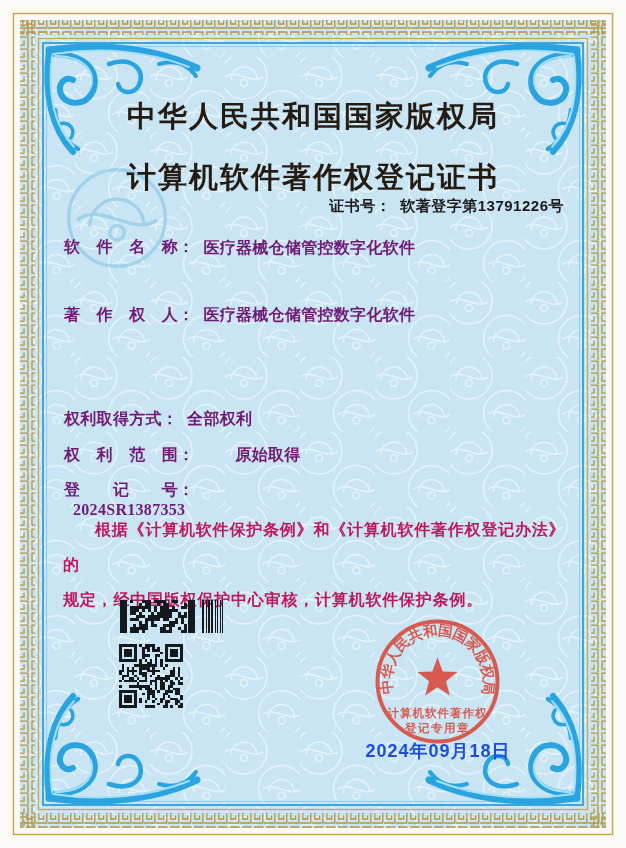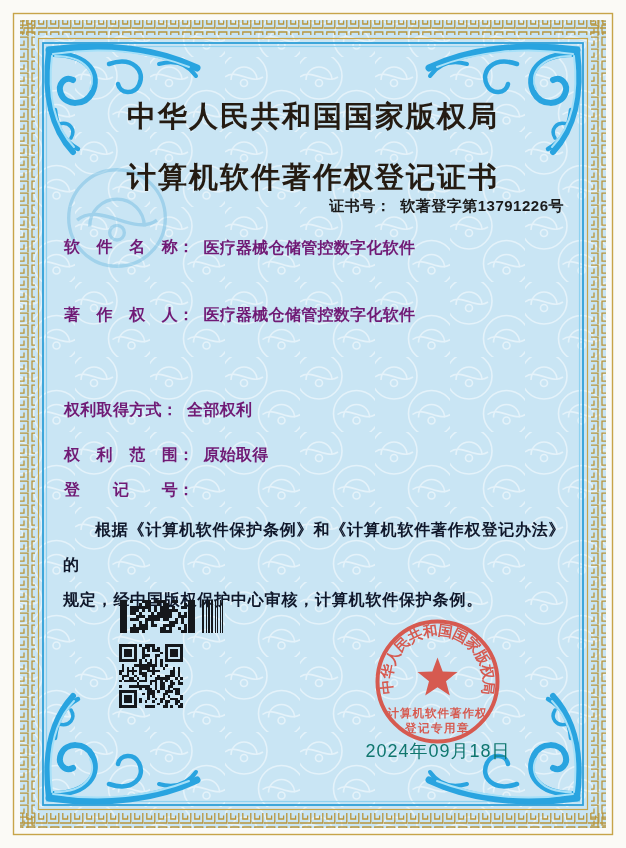--- a/index.html
+++ b/index.html
@@ -20,31 +20,31 @@
     letter-spacing:.5px;white-space:nowrap;
   }
   .certno .val{margin-left:9px;}
   .field-row{left:64px;display:flex;align-items:flex-start;color:#701a75;
     font-size:16px;font-weight:700;letter-spacing:.3px;white-space:nowrap;}
   .field-row .lbl{flex:0 0 auto;}
   .field-row .val{margin-left:9px;font-family:Liberation Serif, serif;}
   .field-row .val .line2{line-height:26px;}
   .field-row .val .line1{line-height:22px;}
   .statement{
-    left:63px;top:512px;width:508px;color:#0f172a;
+    left:63px;top:512px;width:508px;color:#be185d;
     font-size:16px;font-weight:600;line-height:35px;letter-spacing:.8px;
   }
   .statement .indent{text-indent:2em;}
   .barcode-wrap{left:120px;top:600px;width:104px;height:33px;}
   .qr-wrap{left:119px;top:644px;width:64px;height:64px;}
   .seal-wrap{left:362px;top:606px;width:151px;height:151px;opacity:.88;}
   .seal-text{fill:#d8473a;font-weight:700;font-family:"Liberation Sans","DejaVu Sans",sans-serif;}
   .date{
-    left:338px;top:739px;width:200px;text-align:center;color:#0f766e;
-    font-size:18px;font-weight:400;letter-spacing:1px;white-space:nowrap;
+    left:338px;top:739px;width:200px;text-align:center;color:#1d4ed8;
+    font-size:18px;font-weight:700;letter-spacing:1px;white-space:nowrap;
   }
 </style>
 </head>
 <body>
 
 <div class="page">
 
   <svg class="bg-svg" viewBox="0 0 626 848" xmlns="http://www.w3.org/2000/svg">
     <defs>
       <g id="embG" fill="none" stroke-width="1.6">
@@ -122,32 +122,33 @@
     <span class="val">
       <div class="line1">医疗器械仓储管控数字化软件</div>
     </span>
   </div>
 
   <div class="abs field-row" style="top:305px;">
     <span class="lbl">著　作　权　人：</span>
     <span class="val">医疗器械仓储管控数字化软件</span>
   </div>
 
-  <div class="abs field-row" style="top:400px;">
+  <div class="abs field-row" style="top:409px;">
     <span class="lbl">权利取得方式：</span>
     <span class="val">全部权利</span>
   </div>
 
-  <div class="abs field-row" style="top:445px;">
+  <div class="abs field-row" style="top:445px;gap:32px;">
     <span class="lbl">权　利　范　围：</span>
     <span class="val">原始取得</span>
   </div>
 
   <div class="abs field-row" style="top:480px;flex-direction:column;">
     <span class="lbl">登　　记　　号：</span>
+    <span class="val">2024SR1387353</span>
   </div>
 
   <div class="abs statement">
     <div class="indent">根据《计算机软件保护条例》和《计算机软件著作权登记办法》的</div>
     <div>规定，经中国版权保护中心审核，计算机软件保护条例。</div>
   </div>
 
   <svg class="abs barcode-wrap" id="barcode" viewBox="0 0 104 33" xmlns="http://www.w3.org/2000/svg" shape-rendering="crispEdges">
       <rect x="0" y="0" width="7" height="33" fill="#15181c"></rect>
       <rect x="10" y="0" width="3" height="3" fill="#15181c"></rect>

